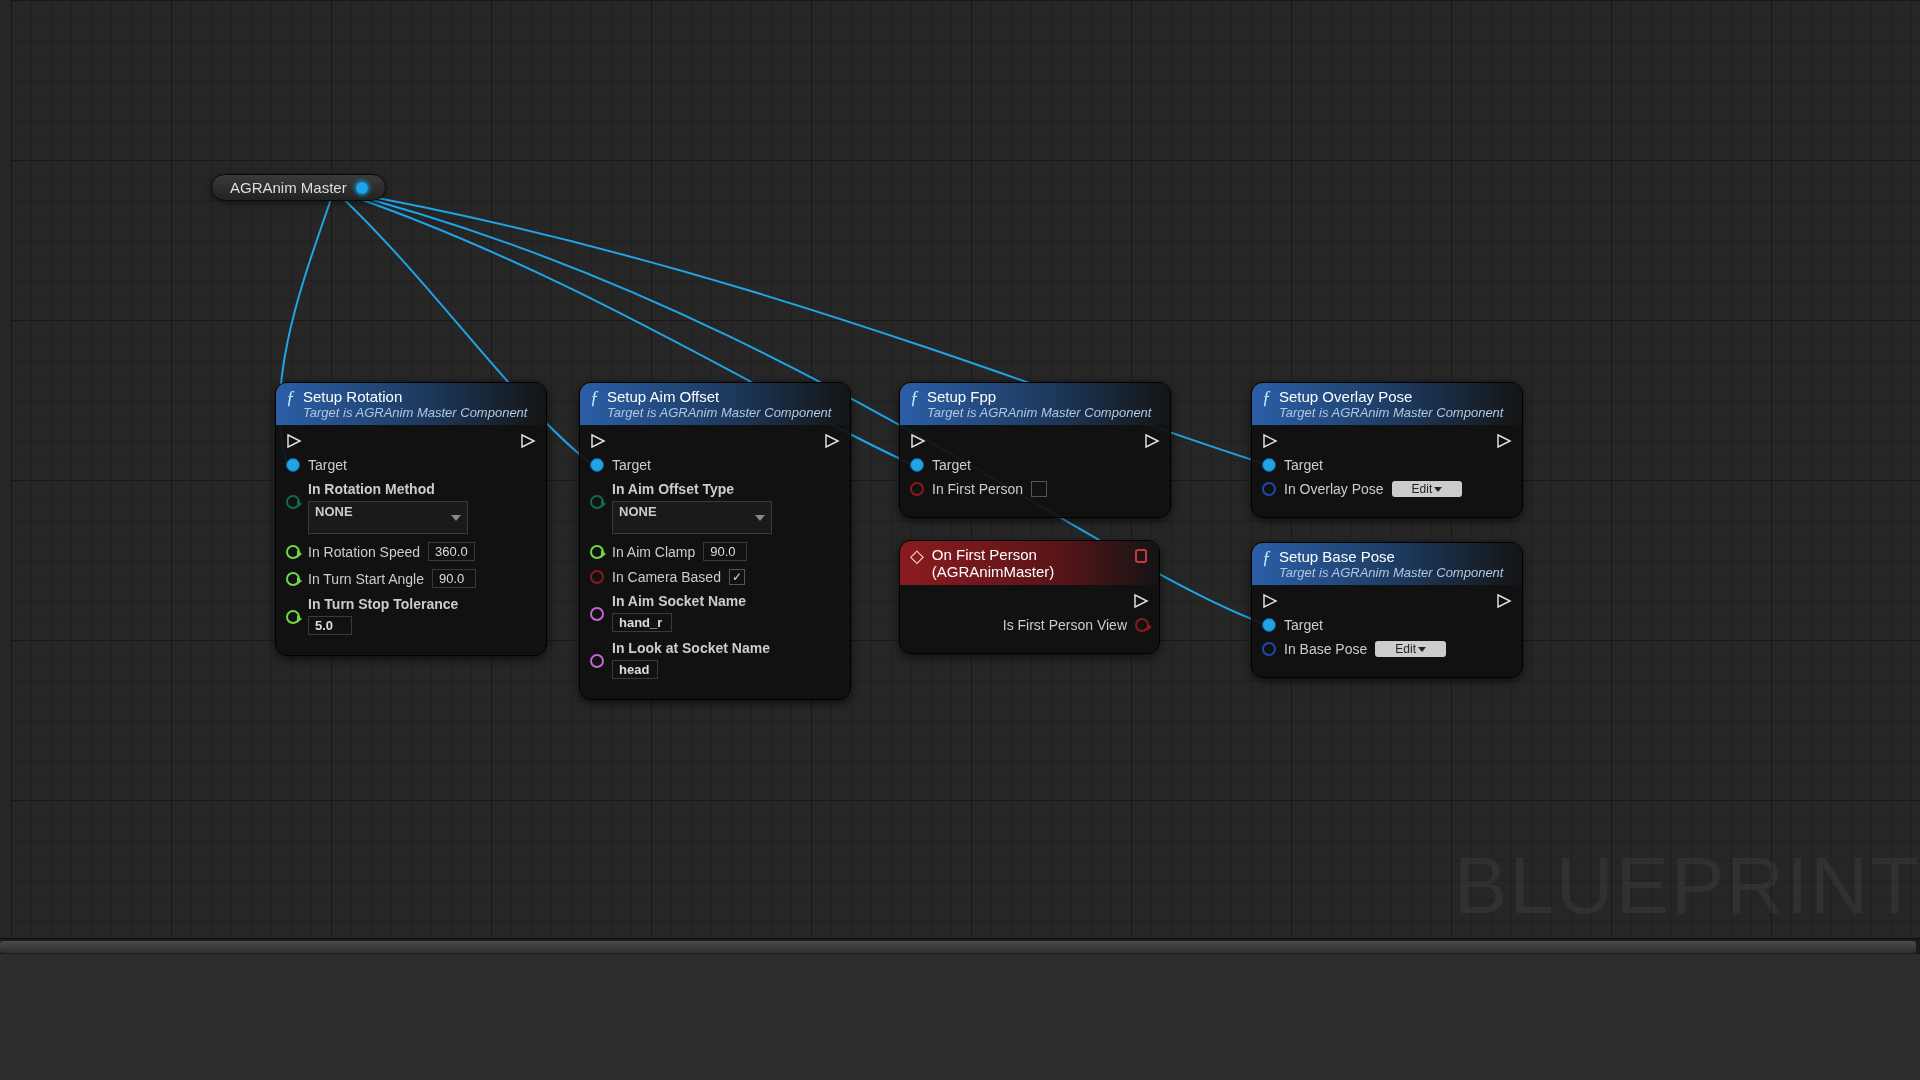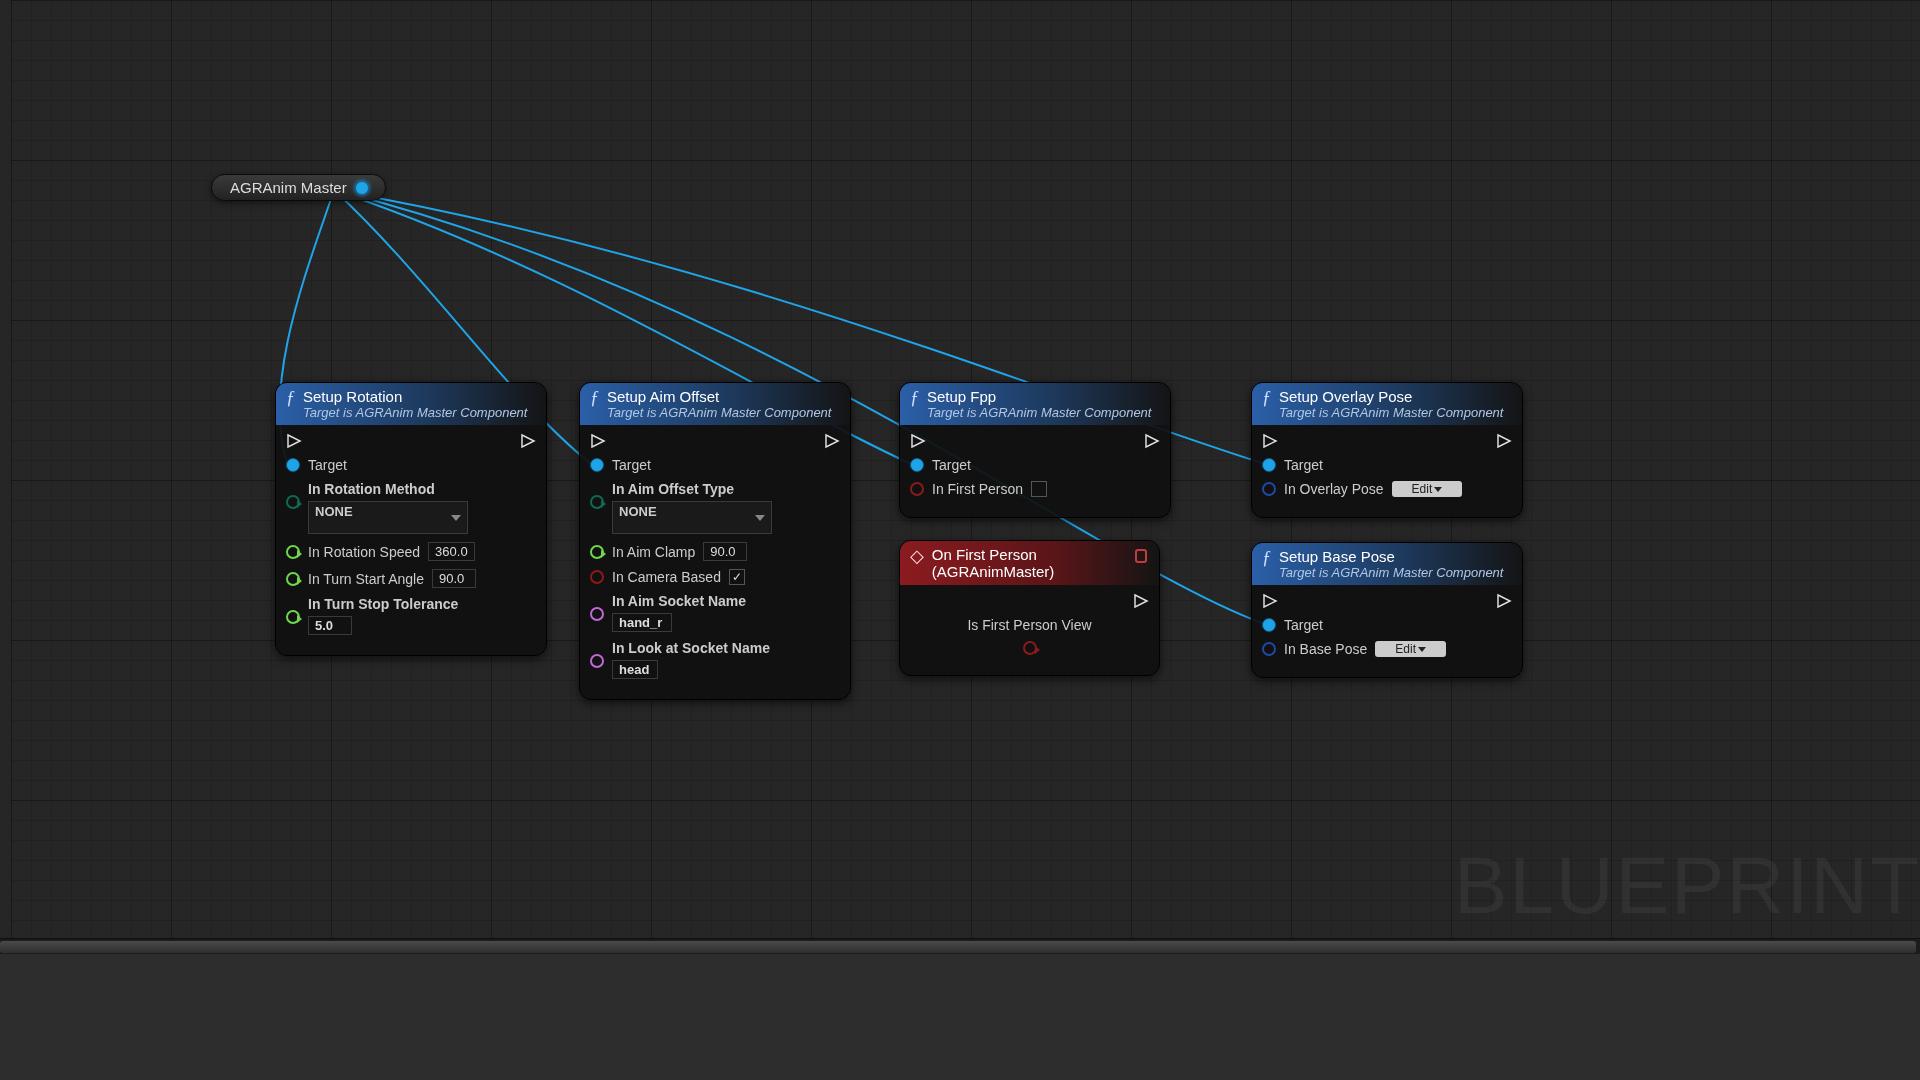--- a/index.html
+++ b/index.html
@@ -141,21 +141,20 @@
     margin-bottom:8px;
   }
   .row {
     display:flex; align-items:center; gap:8px;
     margin-bottom:8px;
     font-size:14px;
     color:#ccc;
   }
   .row.rightside {
     justify-content:flex-end;
-    flex-direction:column;
   }
   .stack {
     display:flex; align-items:flex-start; gap:8px;
     margin-bottom:8px;
     font-weight:bold;
   }
   .stack .col { display:flex; flex-direction:column; gap:4px; }
 
   .pin {
     width:14px;height:14px;border-radius:50%;

